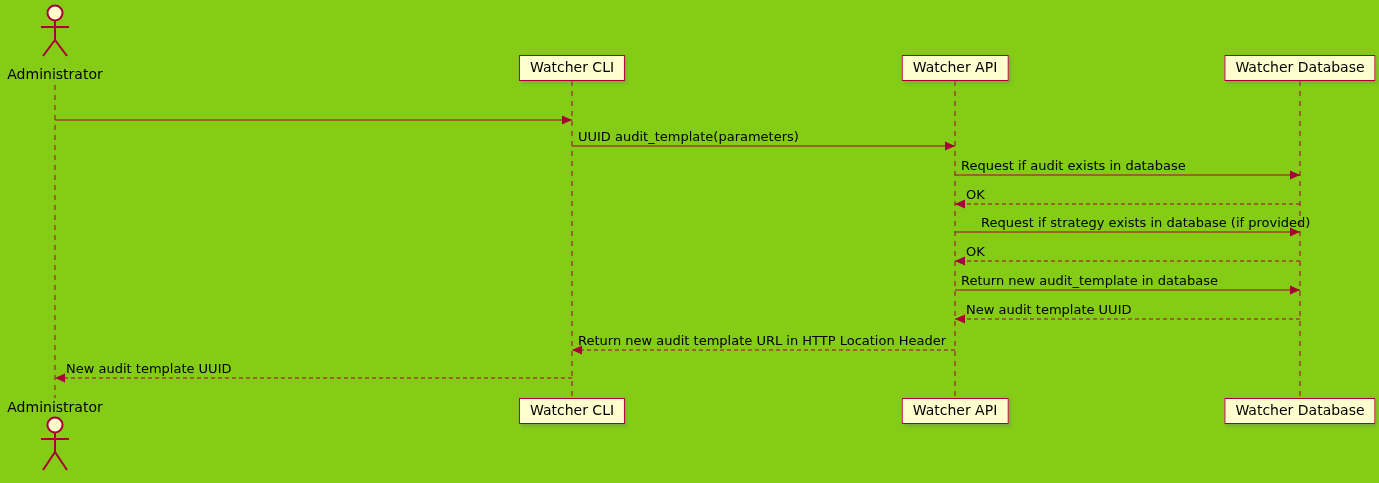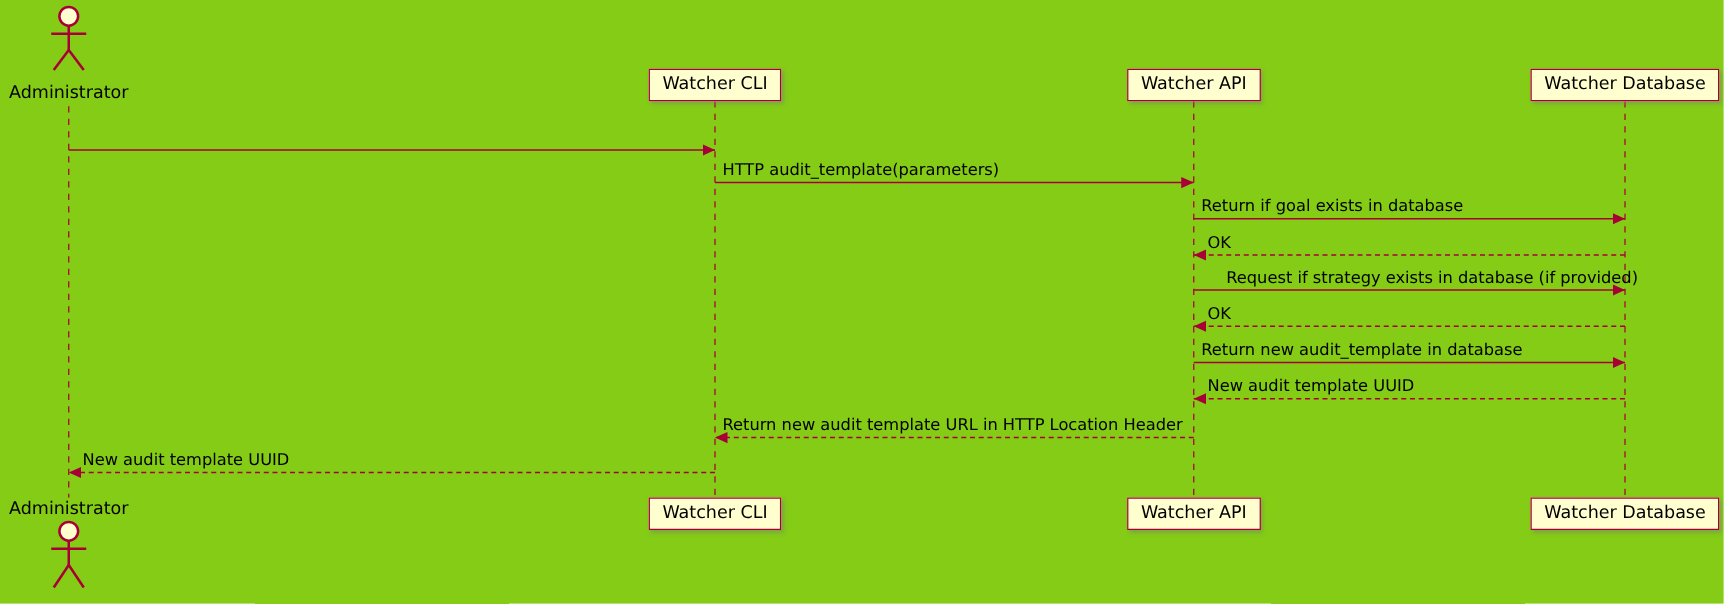--- a/index.html
+++ b/index.html
@@ -105,22 +105,22 @@
   <div class="actor-label" style="left:55px; top:399px;">Administrator</div>
 
   <div class="participant-box" style="left:572px; top:55px;">Watcher CLI</div>
   <div class="participant-box" style="left:955px; top:55px;">Watcher API</div>
   <div class="participant-box" style="left:1300px; top:55px;">Watcher Database</div>
 
   <div class="participant-box" style="left:572px; top:398px;">Watcher CLI</div>
   <div class="participant-box" style="left:955px; top:398px;">Watcher API</div>
   <div class="participant-box" style="left:1300px; top:398px;">Watcher Database</div>
 
-  <div class="msg-label" style="left:578px; top:129px;">HTTP audit_template(parameters)</div>
-  <div class="msg-label" style="left:961px; top:158px;">Return if goal exists in database</div>
+  <div class="msg-label" style="left:578px; top:129px;">UUID audit_template(parameters)</div>
+  <div class="msg-label" style="left:961px; top:158px;">Request if audit exists in database</div>
   <div class="msg-label" style="left:966px; top:187px;">OK</div>
   <div class="msg-label" style="left:961px; top:215px;margin-left:20px;">Request if strategy exists in database (if provided)</div>
   <div class="msg-label" style="left:966px; top:244px;">OK</div>
   <div class="msg-label" style="left:961px; top:273px;">Return new audit_template in database</div>
   <div class="msg-label" style="left:966px; top:302px;">New audit template UUID</div>
   <div class="msg-label align-right" style="left:578px; top:333px; width:368px;">Return new audit template URL in HTTP Location Header</div>
   <div class="msg-label" style="left:66px;  top:361px;">New audit template UUID</div>
 
 </div>
 

